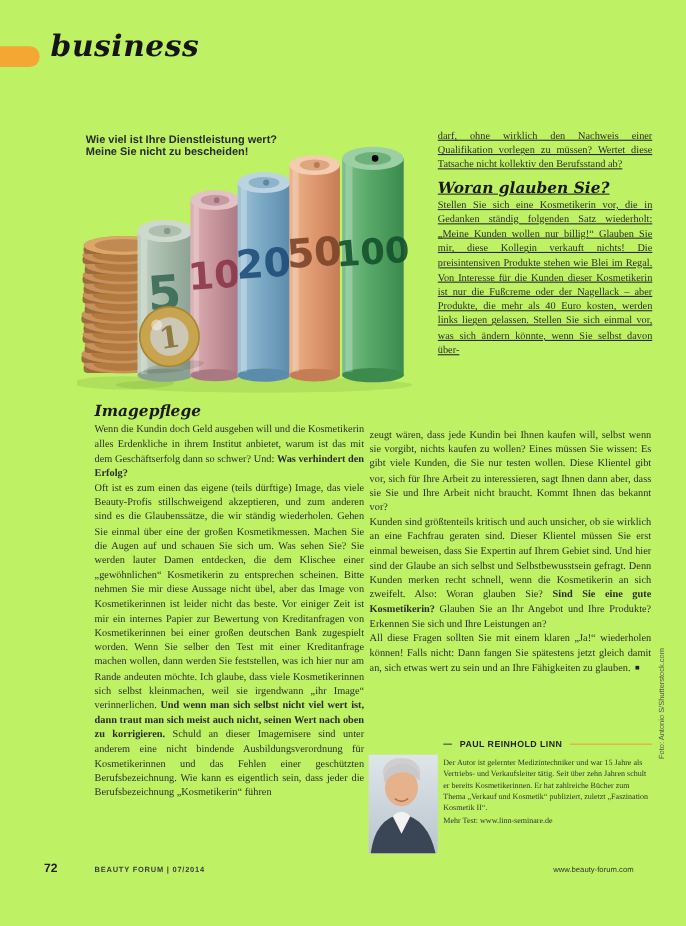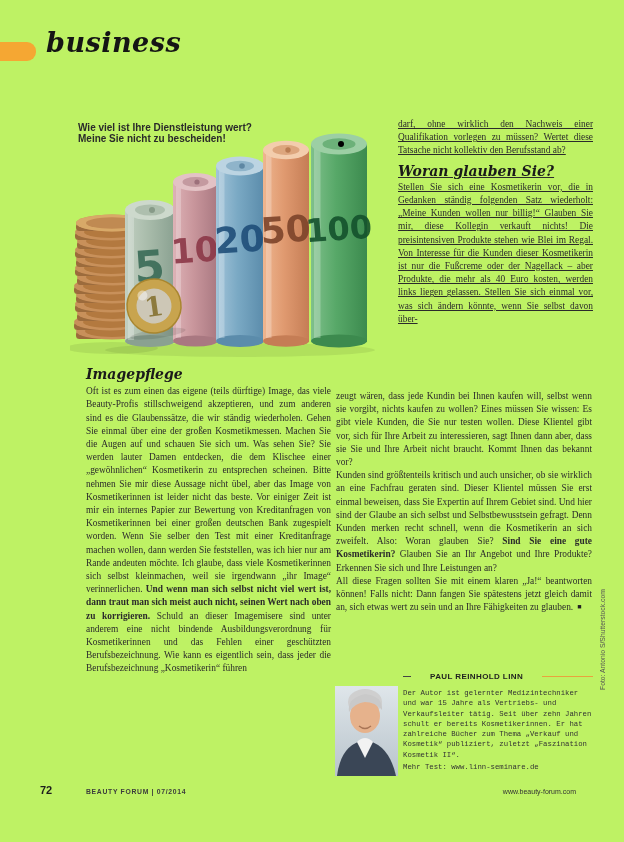--- a/index.html
+++ b/index.html
@@ -26,27 +26,27 @@
   h2.first-head{margin:2px 0 4px 0;}
   .b{font-weight:bold;}
   .end-mark{font-size:7px;vertical-align:1px;padding-left:4px;color:#222;}
   
   .photo-credit{position:absolute;left:599px;top:690px;width:210px;height:10px;
        transform:rotate(-90deg);transform-origin:0 0;
        font-family:"Liberation Sans",sans-serif;font-size:6.8px;color:#555;}
   
   .author-photo{position:absolute;left:335px;top:686px;width:63px;height:90px;}
   .author-head{position:absolute;left:403px;top:672px;width:190px;display:flex;
-       align-items:center;gap:19px;}
+       align-items:center;gap:7px;}
   .author-dash{width:8px;border-top:1px solid #444;}
   .author-name{font-family:"Liberation Sans",sans-serif;font-weight:bold;font-size:8px;
        letter-spacing:.4px;color:#1f1f1f;white-space:nowrap;}
   .author-rule{flex:1;border-top:1.5px solid #e8a33d;}
   .author-bio{position:absolute;left:403px;top:688px;width:190px;
-       font-family:Liberation Mono, monospace;font-size:7.3px;line-height:10.3px;color:#333;}
+       font-family:Liberation Serif, serif;font-size:7.3px;line-height:10.3px;color:#333;}
   .author-link{margin-top:2px;}
   
   .page-number{position:absolute;left:40px;top:784px;font-family:Liberation Sans, sans-serif;
        font-weight:bold;font-size:11px;color:#1d1d1d;}
   .footer-mid{position:absolute;left:86px;top:788px;font-family:"Liberation Sans",sans-serif;
        font-weight:bold;font-size:6.8px;letter-spacing:.7px;color:#3c3c3c;}
   .footer-right{position:absolute;right:48px;top:788px;font-family:"Liberation Sans",sans-serif;
        font-size:7px;color:#333;}
 </style>
 </head>
@@ -182,27 +182,28 @@
   </div>
 
   <div class="col col-right-top">
     <p>darf, ohne wirklich den Nachweis einer Qualifikation vorlegen zu müssen? Wertet diese Tatsache nicht kollektiv den Berufsstand ab?</p>
     <h2 class="inline-head">Woran glauben Sie?</h2>
     <p>Stellen Sie sich eine Kosmetikerin vor, die in Gedanken ständig folgenden Satz wiederholt: „Meine Kunden wollen nur billig!“ Glauben Sie mir, diese Kollegin verkauft nichts! Die preisintensiven Produkte stehen wie Blei im Regal. Von Interesse für die Kunden dieser Kosmetikerin ist nur die Fußcreme oder der Nagellack – aber Produkte, die mehr als 40 Euro kosten, werden links liegen gelassen. Stellen Sie sich einmal vor, was sich ändern könnte, wenn Sie selbst davon über-</p>
   </div>
 
   <div class="col col-left">
     <h2 class="inline-head first-head">Imagepflege</h2>
+    <p><span>Wenn die Kundin doch Geld ausgeben will und die Kosmetikerin alles Erdenkliche in ihrem Institut anbietet, warum ist das mit dem Geschäftserfolg dann so schwer? Und: </span><span class="b">Was verhindert den Erfolg?</span></p>
     <p><span>Oft ist es zum einen das eigene (teils dürftige) Image, das viele Beauty-Profis stillschweigend akzeptieren, und zum anderen sind es die Glaubenssätze, die wir ständig wiederholen. Gehen Sie einmal über eine der großen Kosmetikmessen. Machen Sie die Augen auf und schauen Sie sich um. Was sehen Sie? Sie werden lauter Damen entdecken, die dem Klischee einer „gewöhnlichen“ Kosmetikerin zu entsprechen scheinen. Bitte nehmen Sie mir diese Aussage nicht übel, aber das Image von Kosmetikerinnen ist leider nicht das beste. Vor einiger Zeit ist mir ein internes Papier zur Bewertung von Kreditanfragen von Kosmetikerinnen bei einer großen deutschen Bank zugespielt worden. Wenn Sie selber den Test mit einer Kreditanfrage machen wollen, dann werden Sie feststellen, was ich hier nur am Rande andeuten möchte. Ich glaube, dass viele Kosmetikerinnen sich selbst kleinmachen, weil sie irgendwann „ihr Image“ verinnerlichen. </span><span class="b">Und wenn man sich selbst nicht viel wert ist, dann traut man sich meist auch nicht, seinen Wert nach oben zu korrigieren.</span><span> Schuld an dieser Imagemisere sind unter anderem eine nicht bindende Ausbildungsverordnung für Kosmetikerinnen und das Fehlen einer geschützten Berufsbezeichnung. Wie kann es eigentlich sein, dass jeder die Berufsbezeichnung „Kosmetikerin“ führen</span></p>
   </div>
 
   <div class="col col-right-bottom">
     <p>zeugt wären, dass jede Kundin bei Ihnen kaufen will, selbst wenn sie vorgibt, nichts kaufen zu wollen? Eines müssen Sie wissen: Es gibt viele Kunden, die Sie nur testen wollen. Diese Klientel gibt vor, sich für Ihre Arbeit zu interessieren, sagt Ihnen dann aber, dass sie Sie und Ihre Arbeit nicht braucht. Kommt Ihnen das bekannt vor?</p>
     <p><span>Kunden sind größtenteils kritisch und auch unsicher, ob sie wirklich an eine Fachfrau geraten sind. Dieser Klientel müssen Sie erst einmal beweisen, dass Sie Expertin auf Ihrem Gebiet sind. Und hier sind der Glaube an sich selbst und Selbstbewusstsein gefragt. Denn Kunden merken recht schnell, wenn die Kosmetikerin an sich zweifelt. Also: Woran glauben Sie? </span><span class="b">Sind Sie eine gute Kosmetikerin?</span><span> Glauben Sie an Ihr Angebot und Ihre Produkte? Erkennen Sie sich und Ihre Leistungen an?</span></p>
-    <p><span>All diese Fragen sollten Sie mit einem klaren „Ja!“ beantworten können! Falls nicht: Dann fangen Sie spätestens jetzt gleich damit an, sich etwas wert zu sein und an Ihre Fähigkeiten zu glauben.</span><span class="end-mark">■</span></p>
+    <p><span>All diese Fragen sollten Sie mit einem klaren „Ja!“ wiederholen können! Falls nicht: Dann fangen Sie spätestens jetzt gleich damit an, sich etwas wert zu sein und an Ihre Fähigkeiten zu glauben.</span><span class="end-mark">■</span></p>
   </div>
 
   <div class="photo-credit">Foto: Antonio S/Shutterstock.com</div>
 
   <div class="author-photo">
     <svg width="63" height="90" viewBox="0 0 63 90" xmlns="http://www.w3.org/2000/svg">
       <rect width="63" height="90" fill="#cdd6dd"></rect>
       <rect width="63" height="90" fill="url(#pg)"></rect>
       <defs>
         <linearGradient id="pg" x1="0" y1="0" x2="0" y2="1">

